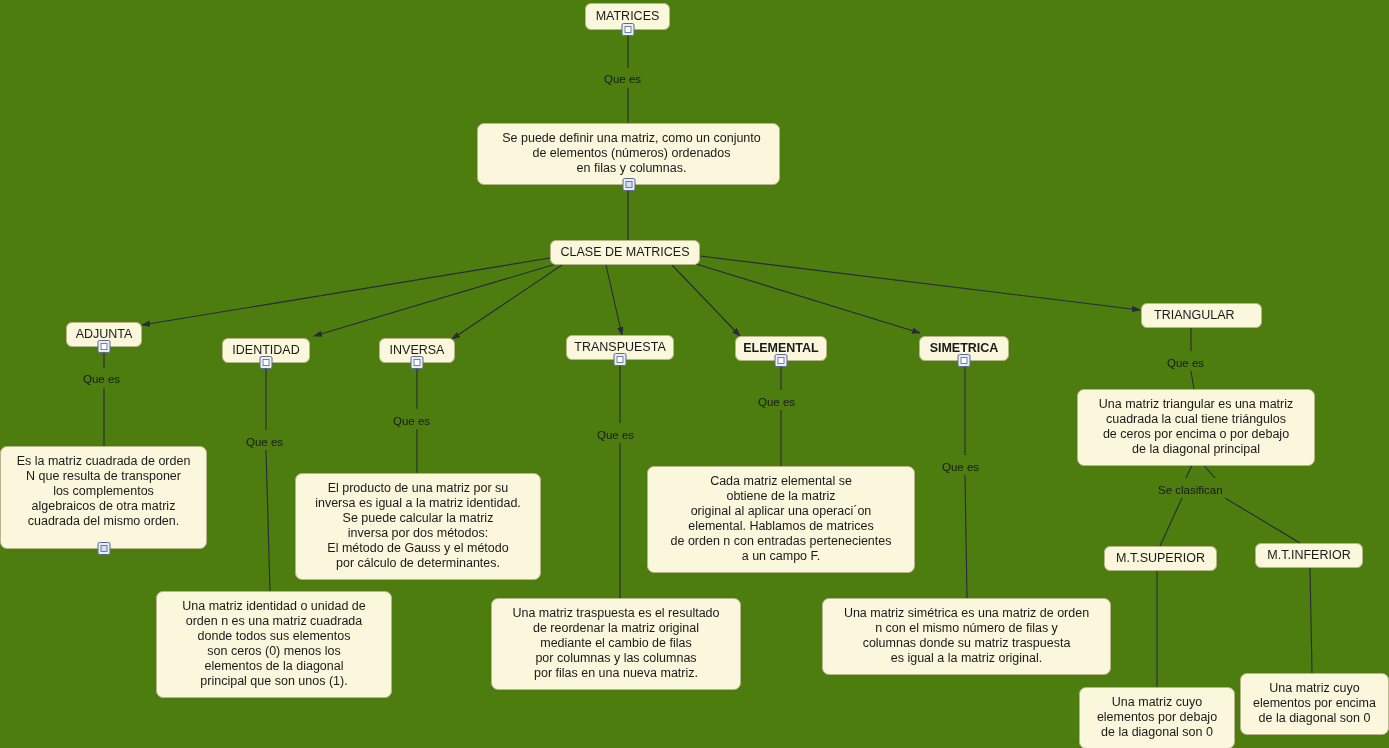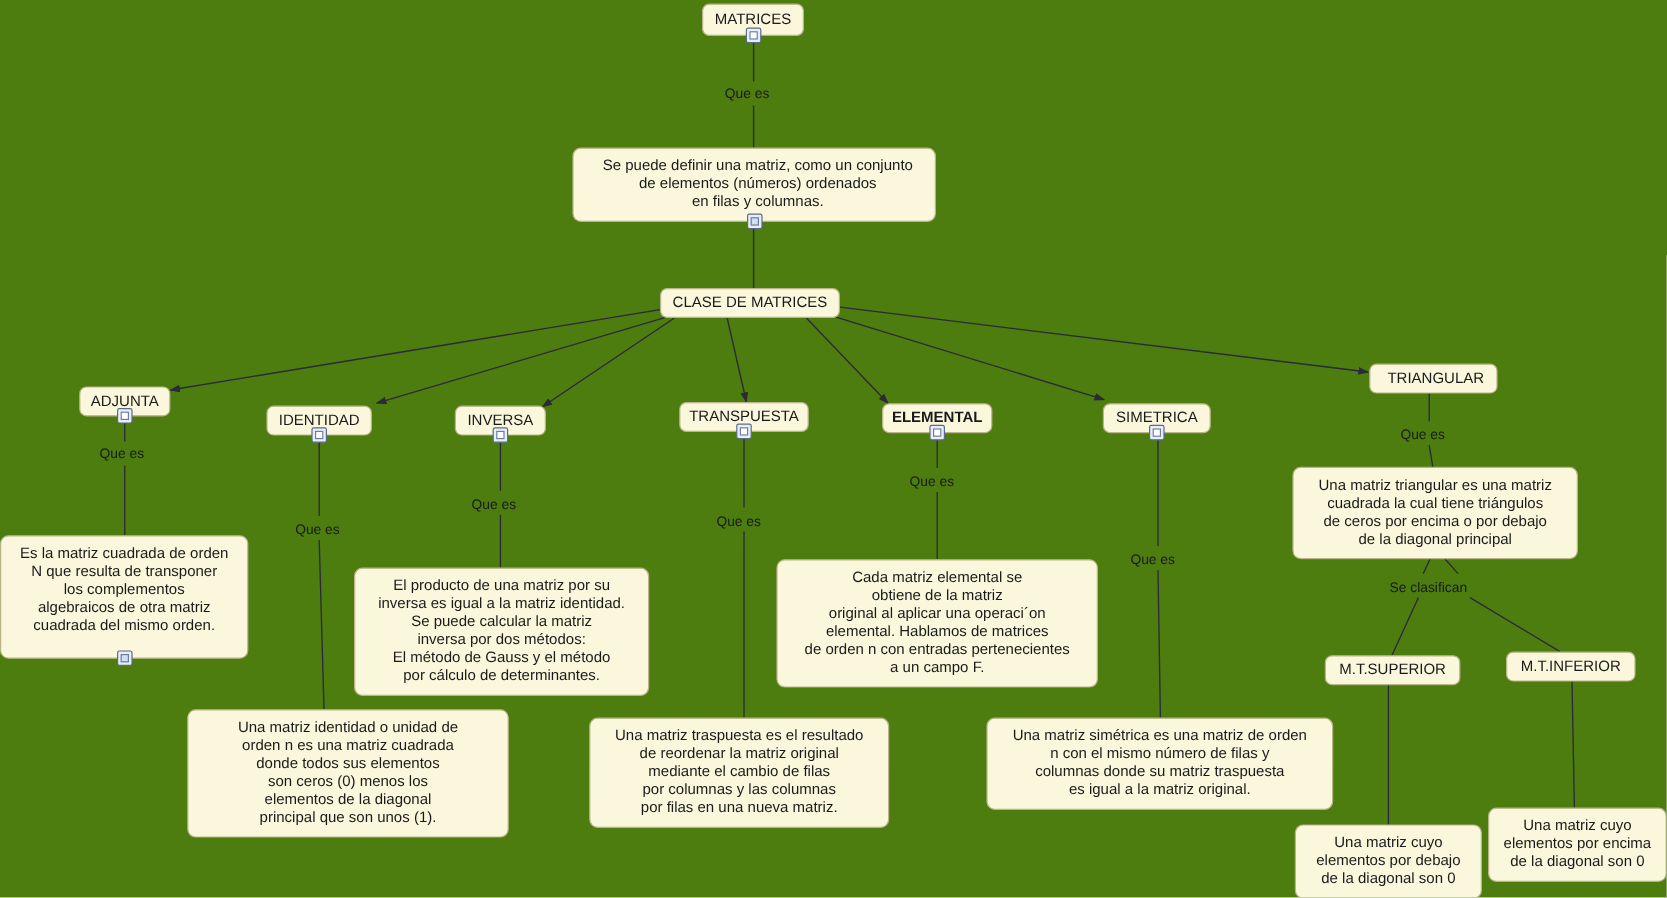--- a/index.html
+++ b/index.html
@@ -115,28 +115,28 @@
       <div class="node concept" style="left: 585px; top: 3px; width: 85px; min-height: 27px; display: flex; align-items: center; justify-content: center;"><span>MATRICES</span><span class="icon-badge"></span></div>
       <div class="node text" style="left: 477px; top: 123px; width: 303px; min-height: 60px; padding-left: 16px;"><span>Se puede definir una matriz, como un conjunto
 de elementos (números) ordenados
 en filas y columnas.</span><span class="icon-badge photo"></span></div>
       <div class="node concept" style="left: 550px; top: 240px; width: 150px; min-height: 25px; display: flex; align-items: center; justify-content: center;"><span>CLASE DE MATRICES</span></div>
       <div class="node concept" style="left: 66px; top: 322px; width: 76px; min-height: 25px; display: flex; align-items: center; justify-content: center;"><span>ADJUNTA</span><span class="icon-badge"></span></div>
       <div class="node concept" style="left: 222px; top: 338px; width: 88px; min-height: 25px; display: flex; align-items: center; justify-content: center;"><span>IDENTIDAD</span><span class="icon-badge"></span></div>
       <div class="node concept" style="left: 379px; top: 338px; width: 76px; min-height: 25px; display: flex; align-items: center; justify-content: center;"><span>INVERSA</span><span class="icon-badge"></span></div>
       <div class="node concept" style="left: 566px; top: 335px; width: 108px; min-height: 25px; display: flex; align-items: center; justify-content: center;"><span>TRANSPUESTA</span><span class="icon-badge"></span></div>
       <div class="node concept" style="left: 735px; top: 336px; width: 92px; min-height: 25px; display: flex; align-items: center; justify-content: center; font-weight: bold;"><span>ELEMENTAL</span><span class="icon-badge"></span></div>
-      <div class="node concept" style="left: 919px; top: 336px; width: 90px; min-height: 25px; display: flex; align-items: center; justify-content: center;"><span>SIMETRICA</span><span class="icon-badge"></span></div>
-      <div class="node concept" style="left: 1141px; top: 303px; width: 107px; min-height: 25px; display: flex; align-items: center; justify-content: center; padding-left: 12px;"><span>TRIANGULAR</span></div>
+      <div class="node concept" style="left: 919px; top: 336px; width: 90px; min-height: 25px; display: flex; align-items: center; justify-content: center; font-weight: bold;"><span>SIMETRICA</span><span class="icon-badge"></span></div>
+      <div class="node concept" style="left: 1141px; top: 303px; width: 121px; min-height: 25px; display: flex; align-items: center;  padding-left: 12px;"><span>TRIANGULAR</span></div>
       <div class="node text" style="left: 0px; top: 446px; width: 207px; min-height: 103px;"><span>Es la matriz cuadrada de orden
 N que resulta de transponer
 los complementos
 algebraicos de otra matriz
 cuadrada del mismo orden.</span><span class="icon-badge photo"></span></div>
-      <div class="node text" style="left: 156px; top: 591px; width: 268px; min-height: 101px;"><span>Una matriz identidad o unidad de
+      <div class="node text" style="left: 156px; top: 591px; width: 236px; min-height: 101px;"><span>Una matriz identidad o unidad de
 orden n es una matriz cuadrada
 donde todos sus elementos
 son ceros (0) menos los
 elementos de la diagonal
 principal que son unos (1).</span></div>
       <div class="node text" style="left: 295px; top: 473px; width: 246px; min-height: 101px;"><span>El producto de una matriz por su
 inversa es igual a la matriz identidad.
 Se puede calcular la matriz
 inversa por dos métodos:
 El método de Gauss y el método

